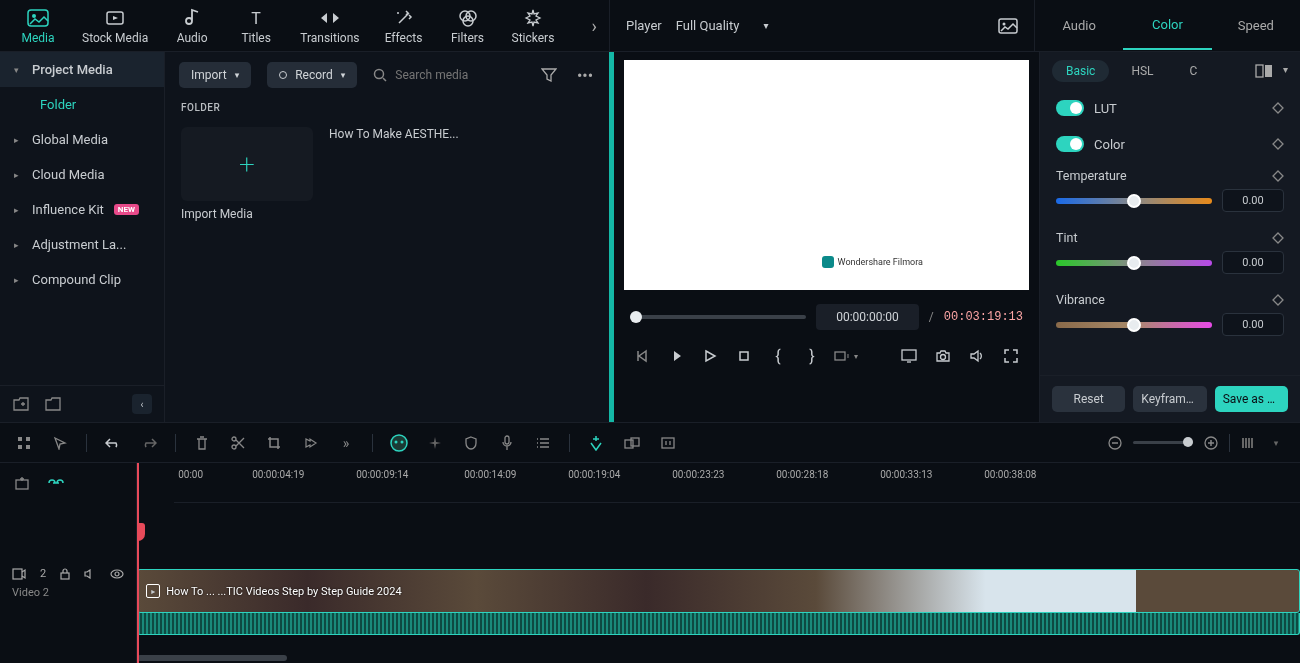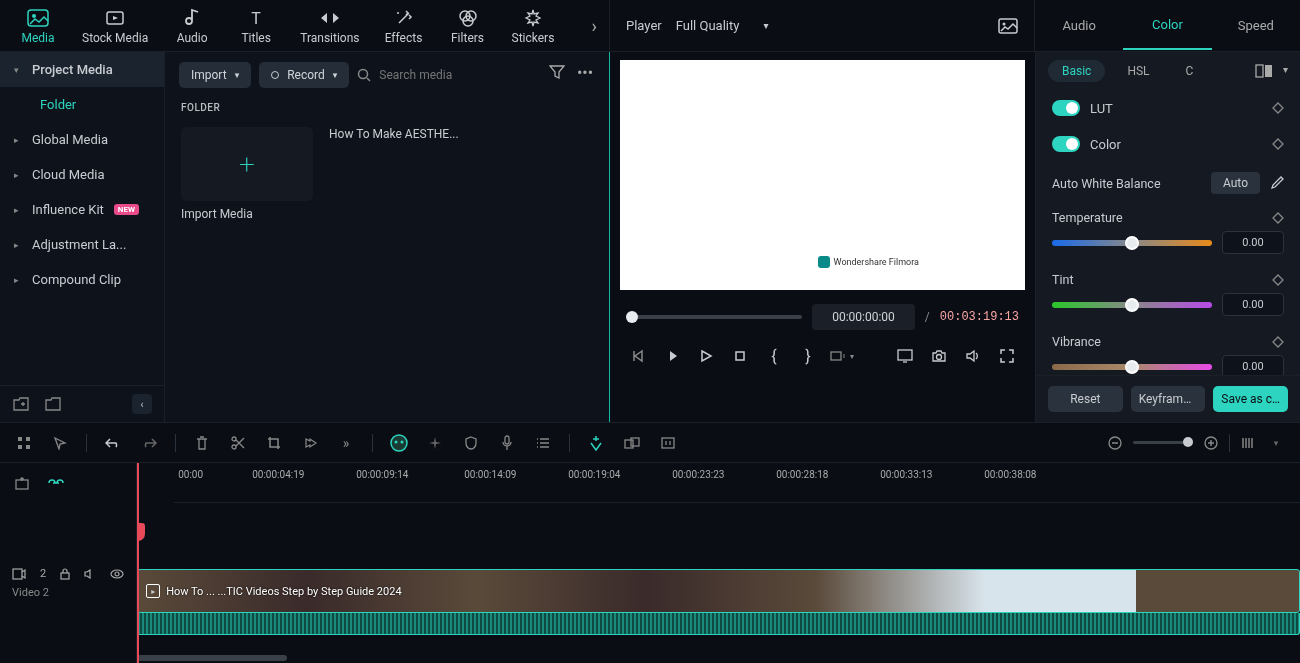--- a/index.html
+++ b/index.html
@@ -35,39 +35,39 @@
 .side-item.selected { background: #1a232e; font-weight: 500; }
 .side-item .arrow { font-size: 9px; color: #888; width: 8px; }
 .side-item .badge { background: #e84a8a; color: #fff; font-size: 8px; padding: 1px 4px; border-radius: 3px; font-weight: bold; }
 .side-sub { padding: 10px 14px 10px 40px; font-size: 13px; color: #2dd4bf; cursor: pointer; }
 .sidebar-footer { margin-top: auto; display: flex; align-items: center; padding: 8px 12px; gap: 14px; border-top: 1px solid #1a1f28; }
 .sidebar-footer .ic { width: 18px; height: 18px; cursor: pointer; display: flex; align-items: center; justify-content: center; }
 .sidebar-footer .collapse { margin-left: auto; background: #1a232e; border-radius: 4px; width: 20px; height: 20px; display: flex; align-items: center; justify-content: center; font-size: 10px; cursor: pointer; }
 
 
 .media-panel { flex: 0 0 444px; display: flex; flex-direction: column; background: #0e131b; }
-.media-toolbar { display: flex; gap: 8px; padding: 10px 14px; }
+.media-toolbar { display: flex; align-items: center; gap: 16px; padding: 10px 14px; }
 .tb-btn { background: #252d38; border-radius: 5px; padding: 6px 12px; font-size: 12px; color: #d0d4d8; cursor: pointer; display: flex; align-items: center; gap: 8px; }
 .tb-search { flex: 1; display: flex; align-items: center; gap: 8px; color: #888; font-size: 12px; }
 .tb-search input { background: transparent; border: none; outline: none; color: #aaa; font-size: 12px; width: 100%; }
 .tb-icon { width: 20px; height: 20px; cursor: pointer; display: flex; align-items: center; justify-content: center; color: #aaa; }
 .section-label { padding: 4px 16px 8px; font-size: 10px; letter-spacing: 0.5px; color: #b8bcc0; font-weight: 500; }
 .media-grid { display: flex; gap: 16px; padding: 6px 16px; }
 .media-tile { width: 132px; display: flex; flex-direction: column; gap: 6px; cursor: pointer; }
 .tile-thumb { width: 132px; height: 74px; border-radius: 6px; background: #1a1f28; display: flex; align-items: center; justify-content: center; position: relative; overflow: hidden; }
 .tile-thumb.add { background: #151a22; }
 .tile-thumb.add .plus { font-size: 28px; color: #2dd4bf; font-weight: 200; }
 .tile-thumb.sel { border: 2px solid #2dd4bf; background: linear-gradient(135deg, #4a2a1a, #2a1a1a); }
 .tile-thumb .dur { position: absolute; top: 4px; right: 6px; font-size: 10px; color: #fff; }
 .tile-thumb .check { position: absolute; bottom: 4px; right: 4px; width: 16px; height: 16px; background: #2dd4bf; border-radius: 50%; display: flex; align-items: center; justify-content: center; font-size: 10px; color: #0a0e14; }
 .tile-thumb .media-ic { position: absolute; bottom: 4px; left: 4px; }
 .tile-label { font-size: 12px; color: #c8ccd0; white-space: nowrap; overflow: hidden; text-overflow: ellipsis; }
 
 
-.player-panel { flex: 0 0 425px; display: flex; flex-direction: column; background: #0a0e14; padding: 8px 10px 0; border-left: 1px solid #14b8a6; }
+.player-panel { flex: 0 0 425px; display: flex; flex-direction: column; background: #0a0e14; padding: 8px 10px 0; border-left: 5px solid #14b8a6; }
 .player-viewport { width: 405px; height: 230px; background: #fff; position: relative; margin: 0 auto; }
 .player-viewport .wm { position: absolute; bottom: 22px; right: 106px; display: flex; align-items: center; gap: 4px; font-size: 9px; color: #333; }
 .player-viewport .wm .box { width: 12px; height: 12px; background: #0b8a8a; border-radius: 3px; }
 .player-seek { display: flex; align-items: center; gap: 10px; padding: 14px 6px 6px; }
 .seek-bar { flex: 1; height: 4px; background: #3a4048; border-radius: 2px; position: relative; }
 .seek-bar .handle { position: absolute; left: 0; top: -4px; width: 12px; height: 12px; background: #e8ecef; border-radius: 50%; }
 .time-box { background: #1a1f28; padding: 6px 20px; border-radius: 4px; font-size: 12px; color: #d0d4d8; }
 .time-sep { font-size: 12px; color: #888; }
 .time-total { font-size: 12px; color: #fca5a5; font-family: Liberation Mono, monospace; }
 .player-controls { display: flex; align-items: center; gap: 10px; padding: 8px 6px; }
@@ -416,30 +416,20 @@
           <div class="toggle"></div>
           <span>Color</span>
           <div class="sp"></div>
           <span class="kf-ic">
             <svg width="12" height="12" viewBox="0 0 12 12">
               <path d="M6 1 L11 6 L6 11 L1 6 Z" fill="none" stroke="#888" stroke-width="1.3"></path>
             </svg>
           </span>
         </div>
 
-      <div class="auto-row">
-          <span>Auto White Balance</span>
-          <div style="flex:1"></div>
-          <div class="auto-btn">Auto</div>
-          <span>
-            <svg width="14" height="14" viewBox="0 0 14 14">
-              <path d="M11 1 L13 3 L5 11 L2 12 L3 9 Z" fill="none" stroke="#c8ccd0" stroke-width="1.3"></path>
-            </svg>
-          </span>
-        </div>
 
       <div class="row-label">
           <span>Temperature</span>
           <div class="sp"></div>
           <span class="kf-ic">
             <svg width="12" height="12" viewBox="0 0 12 12">
               <path d="M6 1 L11 6 L6 11 L1 6 Z" fill="none" stroke="#888" stroke-width="1.3"></path>
             </svg>
           </span>
         </div>

